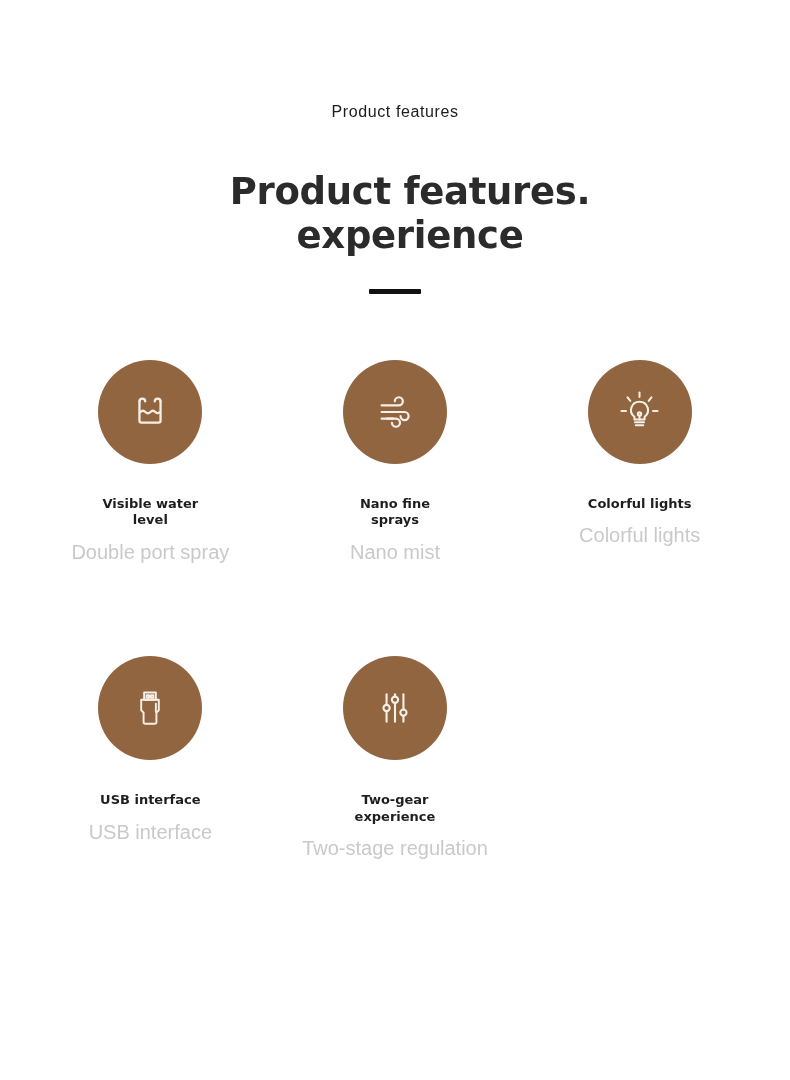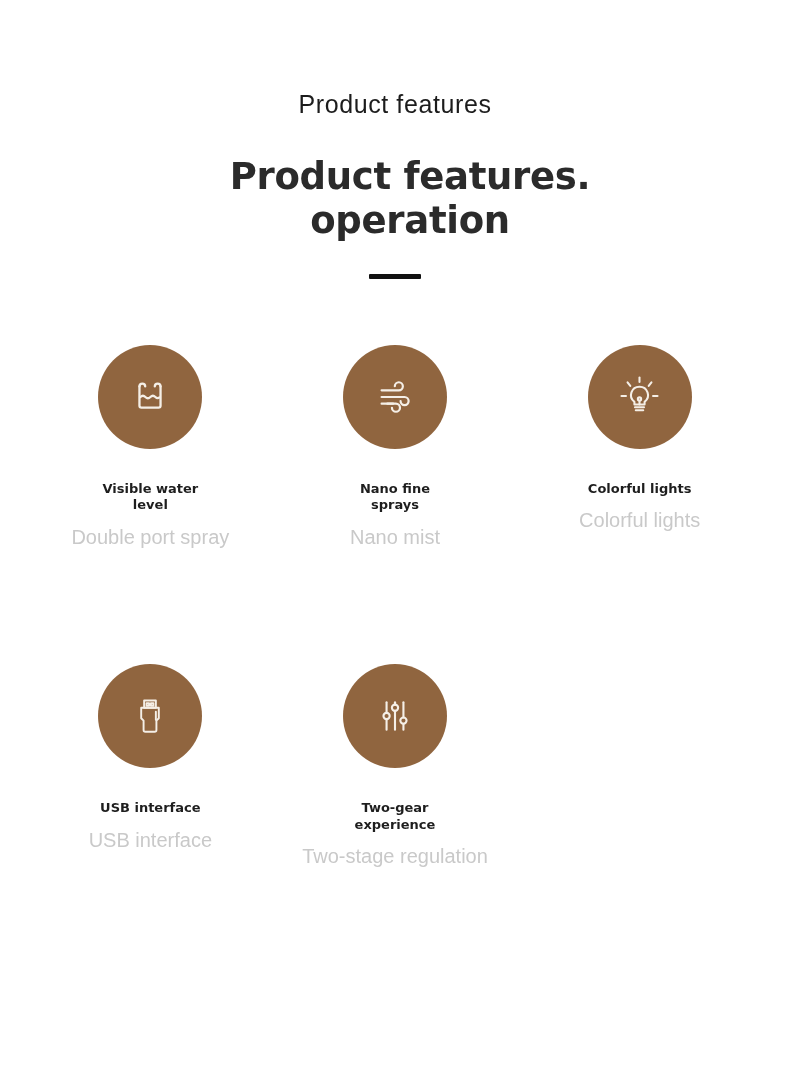--- a/index.html
+++ b/index.html
@@ -22,26 +22,26 @@
     background: #ffffff;
   }
 
   
   .header {
     text-align: center;
     padding-top: 92px;
   }
   .eyebrow {
     font-family: "Liberation Sans", sans-serif;
-    font-size: 25px;
+    font-size: 16px;
     font-weight: 400;
     color: #1c1c1c;
     letter-spacing: 0.6px;
     line-height: 1;
-    margin: 0;
+    margin: 12px;
   }
   .headline {
     margin: 0;
     padding-top: 38px;
     font-family: "DejaVu Sans", sans-serif;
     font-size: 37px;
     font-weight: 700;
     color: #2b2b2b;
     line-height: 1.2;
     letter-spacing: -0.3px;
@@ -60,21 +60,21 @@
     height: 5px;
     background: #111111;
     border-radius: 1px;
   }
 
   
   .grid {
     margin-top: 66px;
     display: grid;
     grid-template-columns: repeat(3, 1fr);
-    row-gap: 115px;
+    row-gap: 92px;
     padding: 0 28px;
   }
   .feature {
     display: flex;
     flex-direction: column;
     align-items: center;
   }
   .icon-circle {
     width: 104px;
     height: 104px;
@@ -110,21 +110,21 @@
 </style>
 </head>
 <body>
 
 <div class="page">
 
   <div class="header">
     <div class="eyebrow">Product  features</div>
     <h1 class="headline">
       <span class="headline-line">Product features.</span>
-      <span class="headline-line">operation</span>
+      <span class="headline-line">experience</span>
     </h1>
     <div class="divider-wrap">
       <div class="divider"></div>
     </div>
   </div>
 
   <div class="grid">
 
     <div class="feature">
       <div class="icon-circle">

